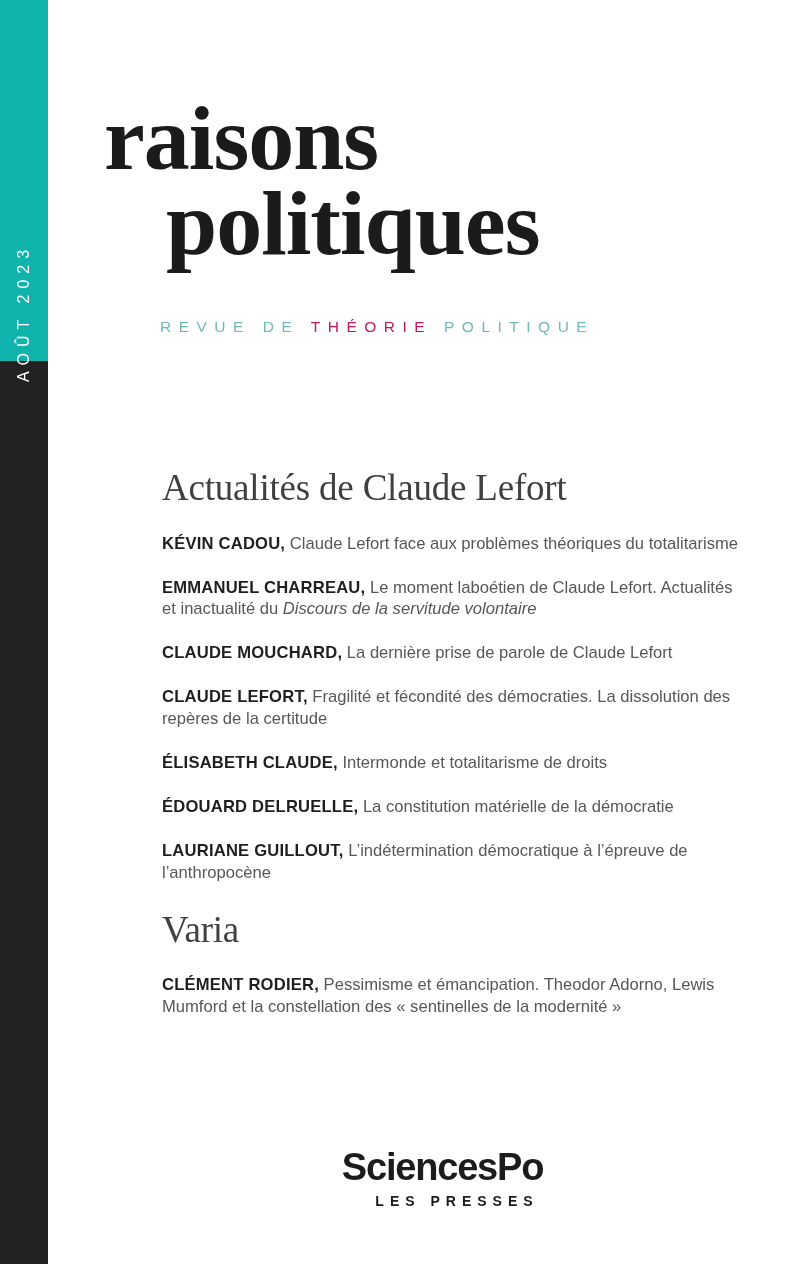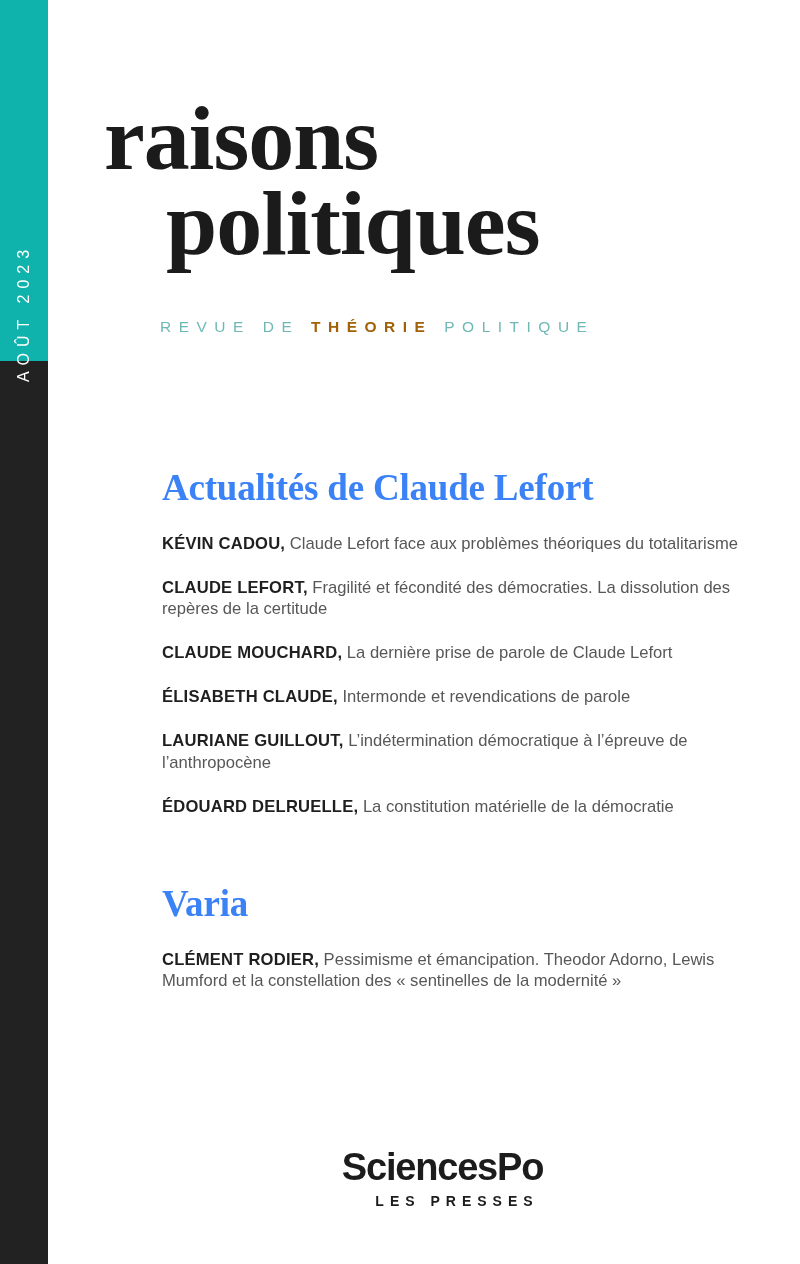--- a/index.html
+++ b/index.html
@@ -111,42 +111,42 @@
     position: absolute;
     left: 112px;
     top: 318px;
     font-family: "Liberation Sans", sans-serif;
     font-size: 15.5px;
     letter-spacing: 7.5px;
     color: #6fb8b6;
     white-space: nowrap;
   }
   .tagline .strong {
-    font-weight: 700;
-    color: #a16207;
+    font-weight: 400;
+    color: #be185d;
   }
 
   
   .content {
     position: absolute;
     left: 162px;
     top: 468px;
     width: 590px;
   }
   .section-heading {
     font-family: "Liberation Serif", serif;
-    font-weight: 700;
+    font-weight: 400;
     font-size: 37px;
     line-height: 1.1;
-    color: #3b82f6;
+    color: #404040;
     margin: 0 0 24px 0;
     letter-spacing: -0.2px;
   }
   .section-heading.varia {
-    margin-top: 66px;
+    margin-top: 26px;
   }
   .entry {
     font-family: "Liberation Sans", sans-serif;
     font-size: 16.6px;
     line-height: 1.32;
     color: #555555;
     margin-bottom: 22px;
     max-width: 580px;
   }
   .entry .author {
@@ -210,30 +210,31 @@
     </div>
     <div class="tagline"><span>REVUE DE </span><span class="strong">THÉORIE</span><span> POLITIQUE</span></div>
   </div>
 
   <div class="content">
 
     <h2 class="section-heading">Actualités de Claude Lefort</h2>
 
     <div class="entry"><span class="author">KÉVIN CADOU,</span><span class="title-text"> Claude Lefort face aux problèmes théoriques du totalitarisme</span></div>
 
+    <div class="entry"><span class="author">EMMANUEL CHARREAU,</span><span class="title-text"> Le moment laboétien de Claude Lefort. Actualités et inactualité du </span><span class="ital">Discours de la servitude volontaire</span></div>
+
+    <div class="entry"><span class="author">CLAUDE MOUCHARD,</span><span class="title-text"> La dernière prise de parole de Claude Lefort</span></div>
 
     <div class="entry"><span class="author">CLAUDE LEFORT,</span><span class="title-text"> Fragilité et fécondité des démocraties. La dissolution des repères de la certitude</span></div>
 
-    <div class="entry"><span class="author">CLAUDE MOUCHARD,</span><span class="title-text"> La dernière prise de parole de Claude Lefort</span></div>
-
-    <div class="entry"><span class="author">ÉLISABETH CLAUDE,</span><span class="title-text"> Intermonde et revendications de parole</span></div>
+    <div class="entry"><span class="author">ÉLISABETH CLAUDE,</span><span class="title-text"> Intermonde et totalitarisme de droits</span></div>
+
+    <div class="entry"><span class="author">ÉDOUARD DELRUELLE,</span><span class="title-text"> La constitution matérielle de la démocratie</span></div>
 
     <div class="entry"><span class="author">LAURIANE GUILLOUT,</span><span class="title-text"> L’indétermination démocratique à l’épreuve de l’anthropocène</span></div>
-
-    <div class="entry"><span class="author">ÉDOUARD DELRUELLE,</span><span class="title-text"> La constitution matérielle de la démocratie</span></div>
 
     <h2 class="section-heading varia">Varia</h2>
 
     <div class="entry"><span class="author">CLÉMENT RODIER,</span><span class="title-text"> Pessimisme et émancipation. Theodor Adorno, Lewis Mumford et la constellation des « sentinelles de la modernité »</span></div>
 
   </div>
 
   <div class="publisher">
     <div class="publisher-name">SciencesPo</div>
     <div class="publisher-sub">LES PRESSES</div>

